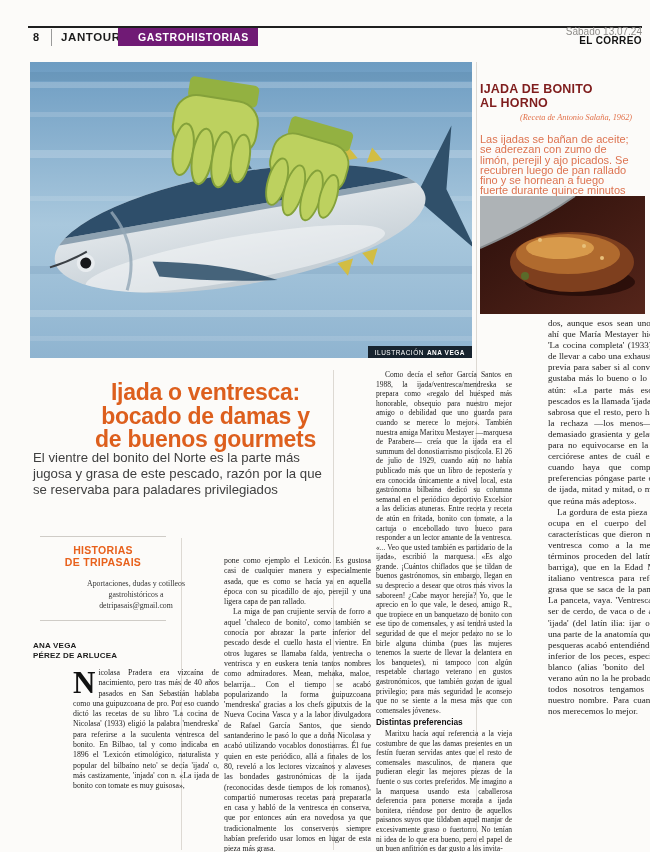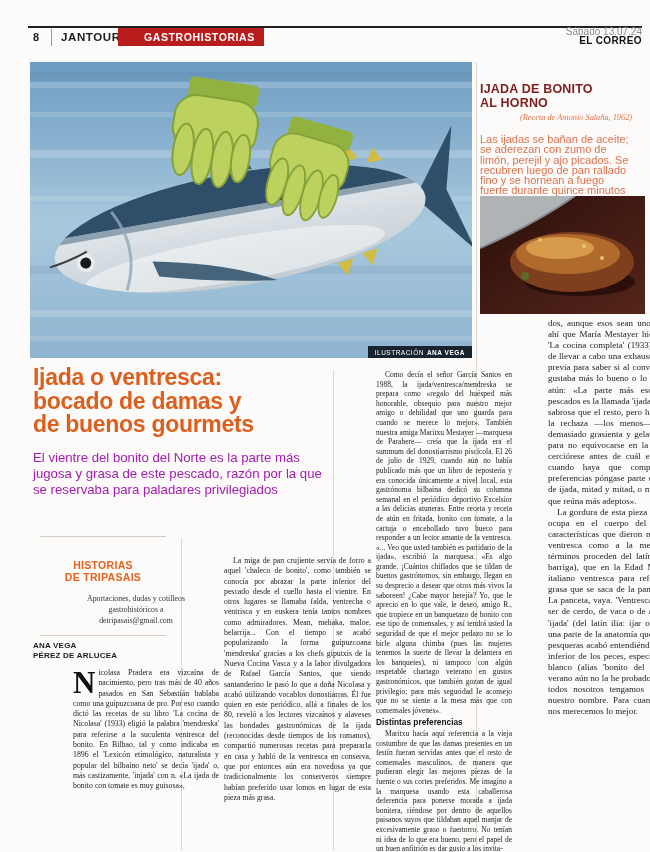--- a/index.html
+++ b/index.html
@@ -7,22 +7,22 @@
         font-family:"Liberation Sans",sans-serif;color:#1c1c1c;}
   .abs{position:absolute;}
   .serif{font-family:"Liberation Serif",serif;padding-left:40px;}
   .pre{white-space:pre-line;}
   .just{text-align:justify;hyphens:auto;-webkit-hyphens:auto;}
   
   .hdr-rule{left:28px;top:26px;width:614px;height:2px;background:#1f1f1f;}
   .pagenum{left:33px;top:31px;font-size:11px;font-weight:bold;}
   .hdr-div{left:51px;top:29px;width:1px;height:17px;background:#9a9a9a;}
   .section{left:61px;top:31px;font-size:11.5px;font-weight:bold;letter-spacing:.6px;}
-  .badge{left:118px;top:28px;background:#b91c1c;color:#fff;font-size:10.5px;font-weight:bold;
-         letter-spacing:.6px;padding:3px 9px 3px 26px;}
+  .badge{left:118px;top:28px;background:#701a75;color:#fff;font-size:10.5px;font-weight:bold;
+         letter-spacing:.6px;padding:3px 9px 3px 20px;}
   .dateline{right:8px;top:27px;text-align:right;line-height:9px;}
   .date{font-size:10px;color:#8e8c89;}
   .masthead{font-size:10px;font-weight:bold;letter-spacing:.4px;color:#111;}
   
   .illo{left:30px;top:62px;width:442px;height:296px;overflow:hidden;background:#8fb4d0;}
   .credit{position:absolute;right:0;bottom:0;background:#17232e;color:#fff;
           font-size:6.5px;letter-spacing:.5px;padding:2.5px 7px;}
   .credit b{margin-left:3px;}
   
   .vrule{width:1px;background:#ddd9d3;}
@@ -30,25 +30,25 @@
   .r-title{left:480px;top:82px;width:162px;font-size:12.5px;font-weight:bold;line-height:14px;
            color:#7f1d1d;letter-spacing:.2px;}
   .r-attr{left:480px;top:113px;width:140px;font-style:italic;font-size:8.3px;line-height:10px;color:#e2714a;}
   .r-body{left:480px;top:134px;width:152px;font-size:11px;line-height:10.3px;color:#dd7350;}
   .r-photo{left:480px;top:196px;width:165px;height:118px;overflow:hidden;background:#2b0f0b;}
   .col4{left:508px;top:318px;width:165px;height:534px;overflow:hidden;
         font-size:9px;line-height:11.1px;color:#222;}
   
   .headline{left:33px;top:366px;width:315px;font-size:23px;line-height:23.5px;font-weight:bold;
             color:#dd5f1d;letter-spacing:-.3px;}
-  .standfirst{left:33px;top:450px;width:296px;font-size:13.2px;line-height:15.8px;color:#a21caf;}
+  .standfirst{left:33px;top:450px;width:296px;font-size:13.2px;line-height:15.8px;color:#404040;}
   
   .hbox{left:40px;top:536px;width:126px;text-align:center;border-top:1px solid #cfccc7;
         border-bottom:1px solid #cfccc7;padding:7px 0 9px 0;}
-  .hbox-title{font-size:10.5px;font-weight:bold;line-height:12px;color:#e8611c;letter-spacing:.3px;margin-top:15px;}
+  .hbox-title{font-size:10.5px;font-weight:bold;line-height:12px;color:#e8611c;letter-spacing:.3px;}
   .hbox-text{margin:10px auto 0 auto;width:112px;font-size:7.8px;line-height:11px;color:#333;}
   
   .byline{left:33px;top:641px;font-size:8px;line-height:9.5px;font-weight:bold;letter-spacing:.2px;}
   .col{color:#222;}
   .col1{left:33px;top:668px;width:146px;height:184px;overflow:hidden;font-size:7.8px;line-height:10.3px;}
   .col2{left:184px;top:556px;width:147px;height:296px;overflow:hidden;font-size:7.8px;line-height:10.3px;}
   .col3{left:336px;top:370px;width:136px;height:482px;overflow:hidden;font-size:7.5px;line-height:9.6px;}
   .dropcap{float:left;font-family:"Liberation Serif",serif;font-weight:bold;
            font-size:31px;line-height:27px;margin:1px 3px 0 0;color:#111;}
   .indent{text-indent:9px;}
@@ -162,39 +162,40 @@
       <circle cx="104" cy="50" r="2" fill="#e8c07a"></circle>
       <circle cx="122" cy="62" r="2" fill="#e8c07a"></circle>
       <circle cx="45" cy="80" r="4" fill="#5a6b2a"></circle>
     </svg>
   </div>
   <div class="abs col4 serif just">
     <div class="para">dos, aunque esos sean unos ignorantes. De ahí que María Mestayer hiciera hincapié en 'La cocina completa' (1933) en la necesidad de llevar a cabo una exhaustiva investigación previa para saber si al convidado de turno le gustaba más lo bueno o lo no tan bueno del atún: «La parte más escogida de estos pescados es la llamada 'ijada' por resultar más sabrosa que el resto, pero hay también quien la rechaza —los menos— por parecerles demasiado grasienta y gelatinosa. Por tanto, para no equivocarse en la parte a escoger, cerciórese antes de cuál es la preferida, y cuando haya que compaginar las dos preferencias póngase parte de la cola y parte de ijada, mitad y mitad, o más cantidad de la que reúna más adeptos».</div>
     <div class="para indent">La gordura de esta pieza y la posición que ocupa en el cuerpo del animal son las características que dieron nombre tanto a la ventresca como a la mendreska. Ambos términos proceden del latín venter (vientre, barriga), que en la Edad Media dio pie al italiano ventresca para referirse a la parte grasa que se saca de la panza de un animal. La panceta, vaya. 'Ventresca' podía por tanto ser de cerdo, de vaca o de atún, igual que la 'ijada' (del latín ilia: ijar o bajo vientre) es una parte de la anatomía que en ciertas zonas pesqueras acabó entendiéndose como la zona inferior de los peces, especialmente del atún blanco (alias 'bonito del Norte'). Yo este verano aún no la he probado, pero espero que todos nosotros tengamos una reservada a nuestro nombre. Para cuando sintamos que nos merecemos lo mejor.</div>
   </div>
 
-  <h1 class="abs headline pre" style="margin:0;">Ijada o ventresca:
+  <h1 class="abs headline pre" style="margin:15px;text-align:center;">Ijada o ventresca:
 bocado de damas y
 de buenos gourmets</h1>
   <div class="abs standfirst">El vientre del bonito del Norte es la parte más jugosa y grasa de este pescado, razón por la que se reservaba para paladares privilegiados</div>
 
   <div class="abs hbox">
     <div class="hbox-title pre">HISTORIAS
 DE TRIPASAIS</div>
     <div class="hbox-text serif">Aportaciones, dudas y cotilleos gastrohistóricos a detripasais@gmail.com</div>
   </div>
 
   <div class="abs byline pre">ANA VEGA
 PÉREZ DE ARLUCEA</div>
 
   <div class="abs col col1 serif just">
     <span class="dropcap">N</span><span>icolasa Pradera era vizcaína de nacimiento, pero tras más de 40 años pasados en San Sebastián hablaba como una guipuzcoana de pro. Por eso cuando dictó las recetas de su libro 'La cocina de Nicolasa' (1933) eligió la palabra 'mendreska' para referirse a la suculenta ventresca del bonito. En Bilbao, tal y como indicaba en 1896 el 'Lexicón etimológico, naturalista y popular del bilbaíno neto' se decía 'ijada' o, más castizamente, 'injada' con n. «La ijada de bonito con tomate es muy guisosa»,</span>
   </div>
 
   <div class="abs col col2 serif just">
+    <div class="para">pone como ejemplo el Lexicón. Es gustosa casi de cualquier manera y especialmente asada, que es como se hacía ya en aquella época con su picadillo de ajo, perejil y una ligera capa de pan rallado.</div>
     <div class="para indent">La miga de pan crujiente servía de forro a aquel 'chaleco de bonito', como también se conocía por abrazar la parte inferior del pescado desde el cuello hasta el vientre. En otros lugares se llamaba falda, ventrecha o ventrisca y en euskera tenía tantos nombres como admiradores. Mean, mehaka, maloe, belarrija... Con el tiempo se acabó popularizando la forma guipuzcoana 'mendreska' gracias a los chefs giputxis de la Nueva Cocina Vasca y a la labor divulgadora de Rafael García Santos, que siendo santanderino le pasó lo que a doña Nicolasa y acabó utilizando vocablos donostiarras. Él fue quien en este periódico, allá a finales de los 80, reveló a los lectores vizcaínos y alaveses las bondades gastronómicas de la ijada (reconocidas desde tiempos de los romanos), compartió numerosas recetas para prepararla en casa y habló de la ventresca en conserva, que por entonces aún era novedosa ya que tradicionalmente los conserveros siempre habían preferido usar lomos en lugar de esta pieza más grasa.</div>
   </div>
 
   <div class="abs col col3 serif just">
     <div class="para indent">Como decía el señor García Santos en 1988, la ijada/ventresca/mendreska se prepara como «regalo del huésped más honorable, obsequio para nuestro mejor amigo o debilidad que uno guarda para cuando se merece lo mejor». También nuestra amiga Maritxu Mestayer —marquesa de Parabere— creía que la ijada era el summum del donostiarrismo piscícola. El 26 de julio de 1929, cuando aún no había publicado más que un libro de repostería y era conocida únicamente a nivel local, esta gastrónoma bilbaína dedicó su columna semanal en el periódico deportivo Excelsior a las delicias atuneras. Entre receta y receta de atún en fritada, bonito con tomate, a la cartuja o encebollado tuvo hueco para responder a un lector amante de la ventresca. «... Veo que usted también es partidario de la ijada», escribió la marquesa. «Es algo grande. ¡Cuántos chiflados que se tildan de buenos gastrónomos, sin embargo, llegan en su desprecio a desear que otros más vivos la saboreen! ¿Cabe mayor herejía? Yo, que le aprecio en lo que vale, le deseo, amigo R., que tropiece en un banquetazo de bonito con ese tipo de comensales, y así tendrá usted la seguridad de que el mejor pedazo no se lo birle alguna chimba (pues las mujeres tenemos la suerte de llevar la delantera en los banquetes), ni tampoco con algún respetable chartago veterano en gustos gastronómicos, que también gozan de igual privilegio; para más seguridad le aconsejo que no se siente a la mesa más que con comensales jóvenes».</div>
     <div class="subhead">Distintas preferencias</div>
     <div class="para indent">Maritxu hacía aquí referencia a la vieja costumbre de que las damas presentes en un festín fueran servidas antes que el resto de comensales masculinos, de manera que pudieran elegir las mejores piezas de la fuente o sus cortes preferidos. Me imagino a la marquesa usando esta caballerosa deferencia para ponerse morada a ijada bonitera, riéndose por dentro de aquellos paisanos suyos que tildaban aquel manjar de excesivamente graso o fuertorro. No tenían ni idea de lo que era bueno, pero el papel de un buen anfitrión es dar gusto a los invita-</div>
   </div>
 
 </div>

